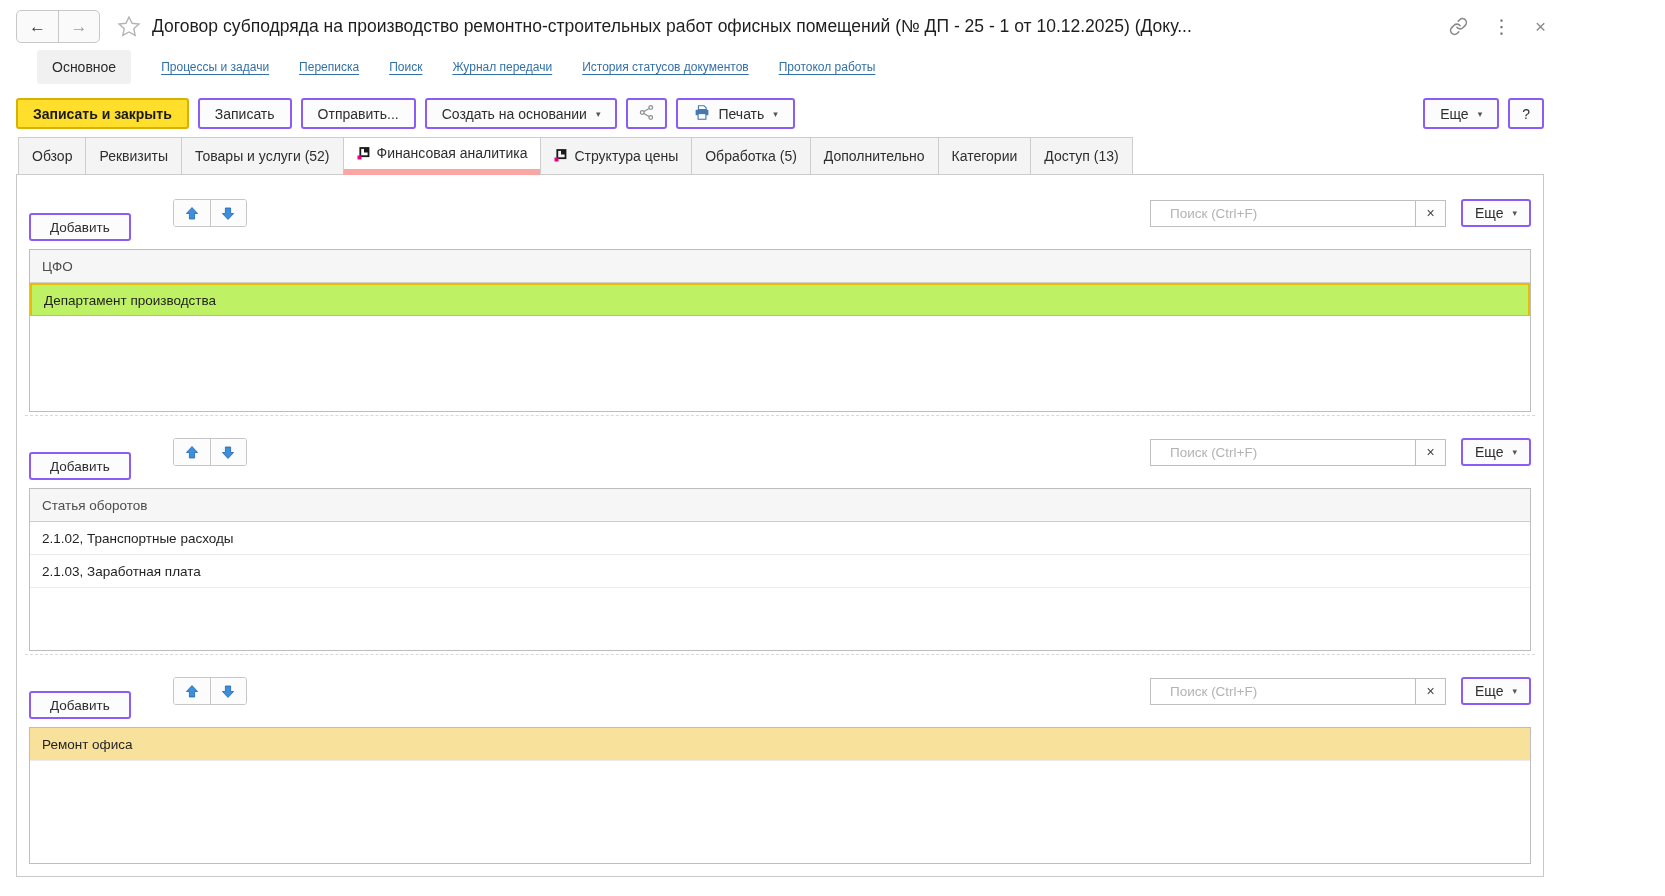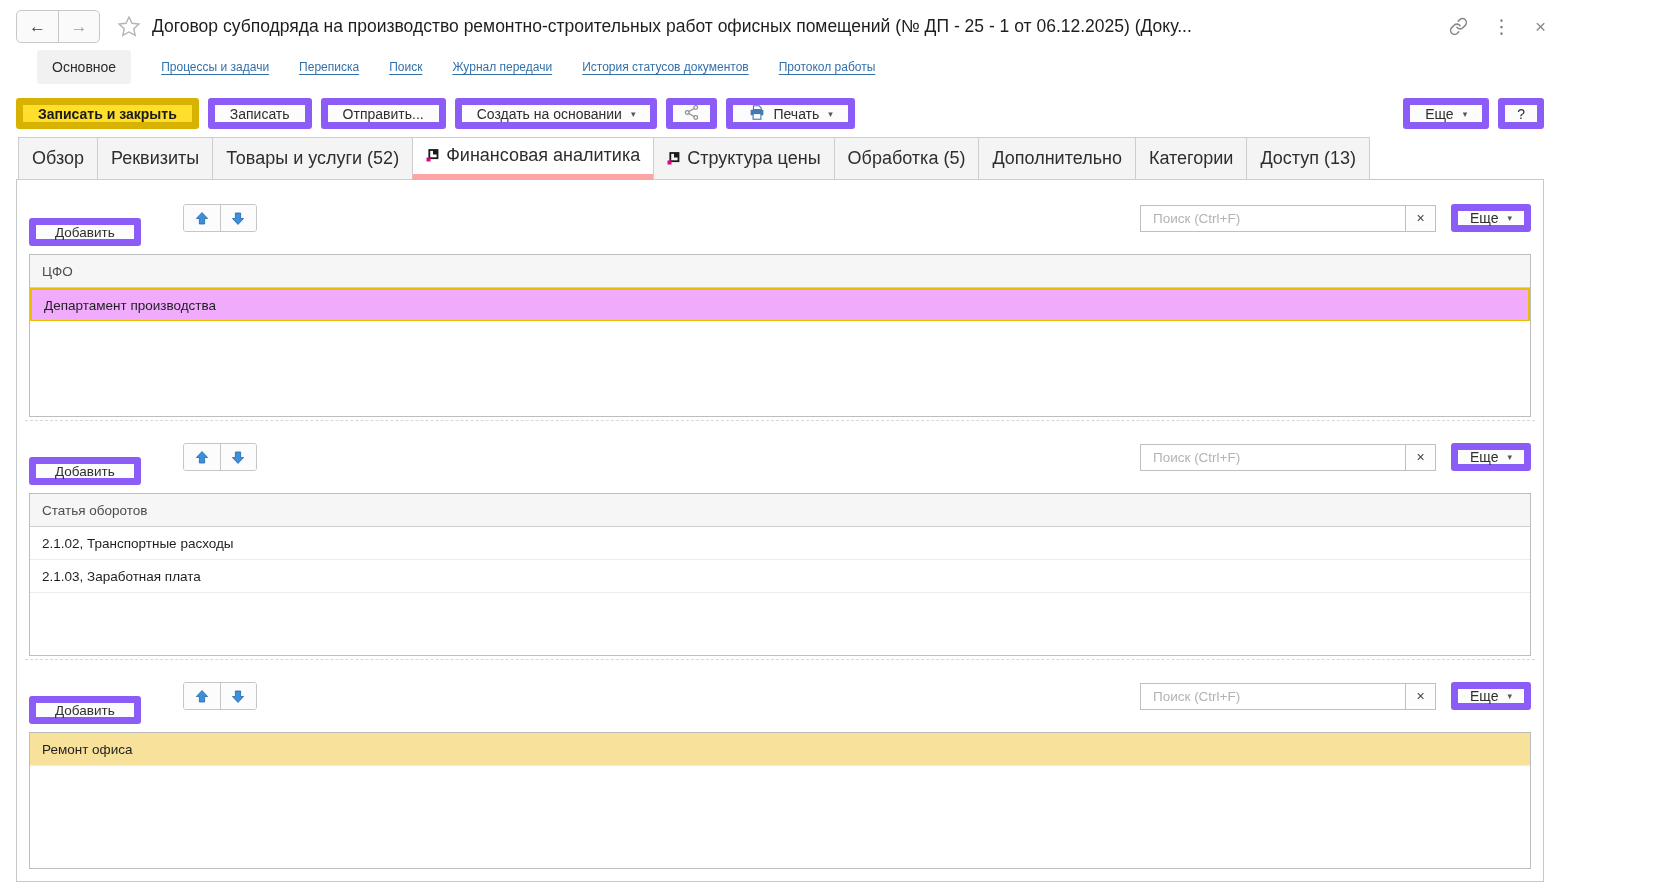--- a/index.html
+++ b/index.html
@@ -21,75 +21,75 @@
   .kebab { font-size: 19px; color: #6E6E6E; letter-spacing: 0; }
   .win-close { font-size: 19px; color: #8A8A8A; }
 
   
   .navrow { display: flex; align-items: center; gap: 30px; padding: 4px 16px 10px; height: 44px; }
   .nav-active { background: #F1F1F1; border-radius: 3px; padding: 9px 15px; color: #2B2B2B; margin-left: 21px; }
   .nav-link { color: #3470A8; text-decoration: underline; text-underline-offset: 3px; cursor: pointer; background: none; border: none; font-size: 12px; font-family: inherit; }
 
   
   .cmdbar { display: flex; align-items: center; padding: 6px 16px 8px; gap: 9px; }
-  .btn { height: 31px; padding: 0 15px; background: #FCFCFC; border: 7px solid #8b5cf6; border-radius: 3px; font-size: 14px; font-family: inherit; color: #2E2E2E; cursor: pointer; display: inline-flex; align-items: center; gap: 7px; }
+  .btn { height: 31px; padding: 0 15px; background: #FCFCFC; border: 2px solid #8b5cf6; border-radius: 3px; font-size: 14px; font-family: inherit; color: #2E2E2E; cursor: pointer; display: inline-flex; align-items: center; gap: 7px; }
   .btn-primary { background: #FFDF2B; border-color: #D8B200; font-weight: bold; color: #1A1A1A; }
   .caret { font-size: 9px; color: #555; margin-left: 2px; }
   .btn-icononly { padding: 0 10px; }
   .cmd-spacer { flex: 1; }
   .btn-help { padding: 0 12px; }
 
   
   .tabs { display: flex; padding: 0 0 0 18px; position: relative; z-index: 2; margin-bottom: -1px; }
-  .tab { background: #F4F4F4; border: 1px solid #CDCDCD; border-right: none; padding: 7px 13px 8px; font-size: 18px; color: #2E2E2E; cursor: pointer; display: flex; align-items: center; gap: 7px; white-space: nowrap; }
+  .tab { background: #F4F4F4; border: 1px solid #CDCDCD; border-right: none; padding: 7px 13px 8px; font-size: 14px; color: #2E2E2E; cursor: pointer; display: flex; align-items: center; gap: 7px; white-space: nowrap; }
   .tab:last-child { border-right: 1px solid #CDCDCD; }
   .tab.active { background: #FFF; border-bottom: 6px solid #fca5a5; }
   .tab-mod-icon { line-height: 0; }
 
   
   .content { margin: 0 16px; border: 1px solid #C8C8C8; padding: 2px 12px 12px; background: #fff; }
 
   .section-toolbar { display: flex; align-items: center; padding: 8px 0; }
   .btn-sm { height: 28px; padding: 0 19px; font-size: 13.5px; margin-top: 28px; }
   .arrow-group { display: flex; margin-left: 42px; border: 1px solid #C6C6C6; border-radius: 3px; overflow: hidden; }
   .arrow-group button { width: 36px; height: 26px; border: none; background: #FCFCFC; cursor: pointer; line-height: 0; }
   .arrow-group button + button { border-left: 1px solid #C6C6C6; }
   .tb-spacer { flex: 1; }
   .searchwrap { display: flex; }
-  .search-input { width: 266px; height: 27px; border: 1px solid #BFBFBF; padding: 0 12px; font-size: 13.5px; font-family: inherit; color: #333; margin-left: 38px; }
+  .search-input { width: 266px; height: 27px; border: 1px solid #BFBFBF; padding: 0 19px; font-size: 13.5px; font-family: inherit; color: #333; margin-left: 38px; }
   .search-input::placeholder { color: #B3B3B3; }
   .clear-btn { width: 30px; height: 27px; border: 1px solid #BFBFBF; border-left: none; background: #FDFDFD; color: #444; font-size: 14px; cursor: pointer; }
   .more-btn { margin-left: 15px; height: 28px; padding: 0 12px; }
 
   .grid { border: 1px solid #BDBDBD; }
   .grid-header { height: 33px; background: #F6F6F6; border-bottom: 1px solid #CFCFCF; display: flex; align-items: center; padding: 0 12px; color: #4D4D4D; font-size: 13.5px; }
   .grid-row { height: 33px; display: flex; align-items: center; padding: 0 12px; font-size: 13.5px; color: #1F1F1F; border-bottom: 1px solid #ECECEC; cursor: default; }
   .grid-row.sel { background: #F8E29B; }
-  .grid-row.sel-focus { background: #f0abfc; border: 2px solid #E7BF00; border-bottom-width: 1px; text-align: center; }
+  .grid-row.sel-focus { background: #bef264; border: 2px solid #E7BF00; border-bottom-width: 1px; text-align: center; }
   .g1 .grid-body { height: 128px; }
   .g2 .grid-body { height: 128px; }
   .g3 .grid-body { height: 135px; }
   .splitter { border-top: 1px dashed #D8D8D8; margin: 3px -4px 0; }
 </style>
 </head>
 <body>
 
 <div class="app">
 
   <div class="titlebar">
     <div class="navgroup">
       <button class="btn-back"><span>←</span></button>
       <button class="btn-fwd"><span>→</span></button>
     </div>
     <span class="star">
       <svg width="26" height="26" viewBox="0 0 24 24">
           <path d="M12 2.8l2.8 5.8 6.4.7-4.8 4.3 1.3 6.2-5.7-3.2-5.7 3.2 1.3-6.2-4.8-4.3 6.4-.7z" fill="none" stroke="#B4B4B4" stroke-width="1.3"></path>
         </svg>
     </span>
-    <div class="doc-title">Договор субподряда на производство ремонтно-строительных работ офисных помещений (№ ДП - 25 - 1 от 06.12.2025) (Доку...</div>
+    <div class="doc-title">Договор субподряда на производство ремонтно-строительных работ офисных помещений (№ ДП - 25 - 1 от 10.12.2025) (Доку...</div>
     <div class="titlebar-icons">
       <button class="icon-btn">
         <span>
           <svg width="19" height="19" viewBox="0 0 24 24" fill="none" stroke="#8A8A8A" stroke-width="2" stroke-linecap="round">
               <path d="M10 13a5 5 0 0 0 7.54.54l3-3a5 5 0 0 0-7.07-7.07l-1.72 1.71"></path>
               <path d="M14 11a5 5 0 0 0-7.54-.54l-3 3a5 5 0 0 0 7.07 7.07l1.71-1.71"></path>
             </svg>
         </span>
       </button>
       <button class="icon-btn kebab"><span>⋮</span></button>

